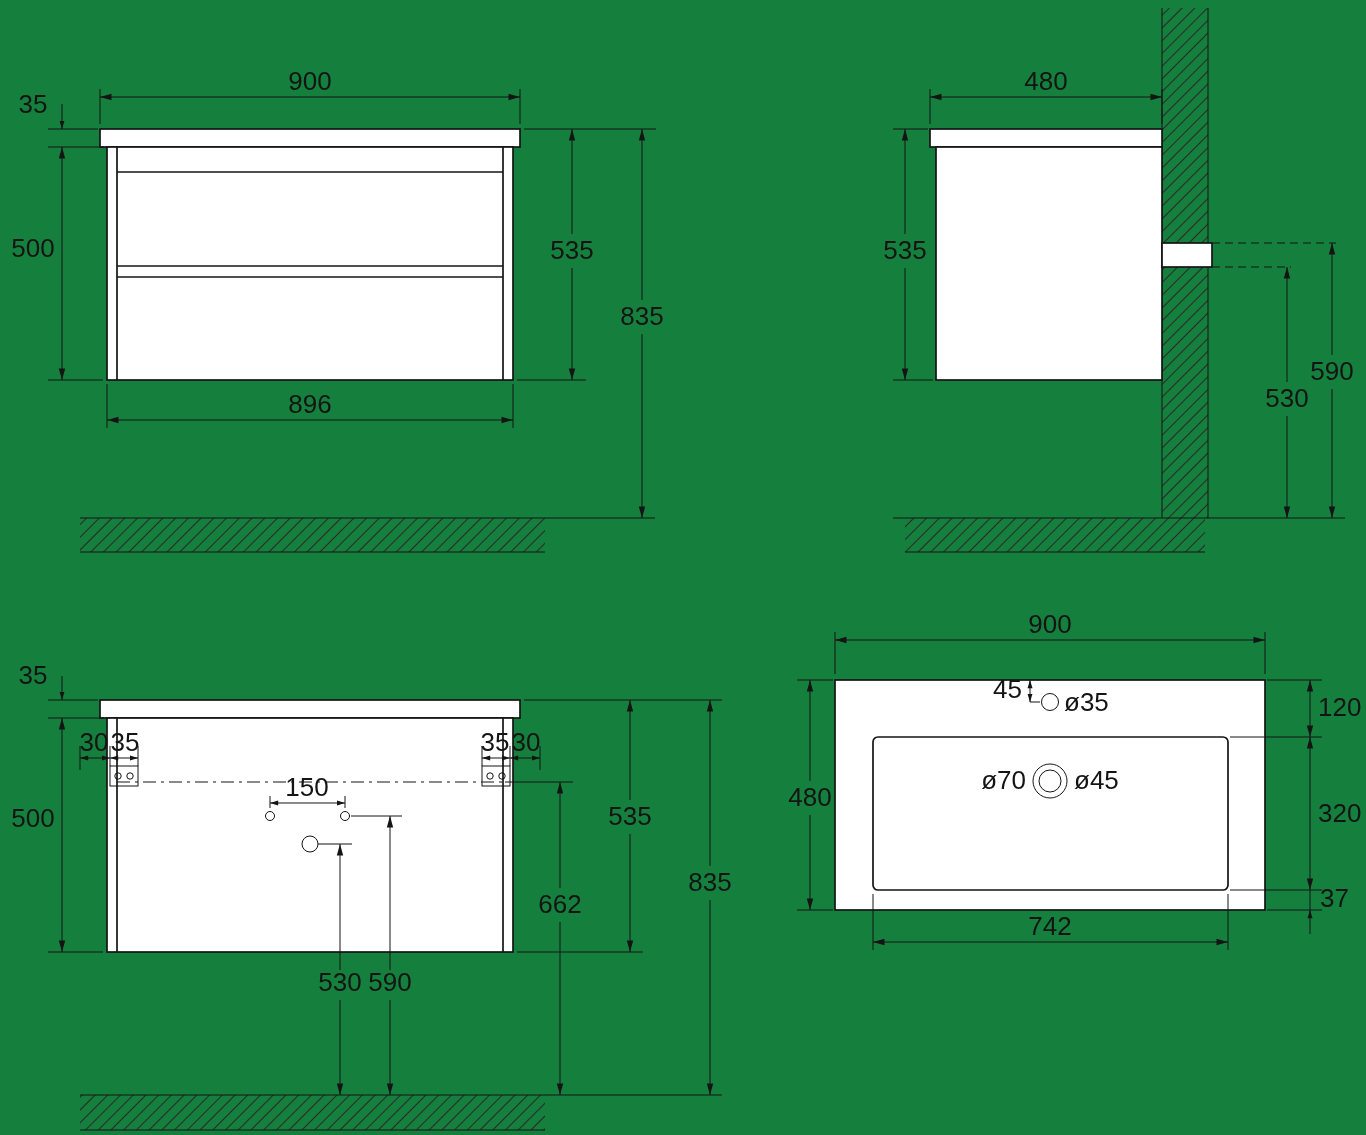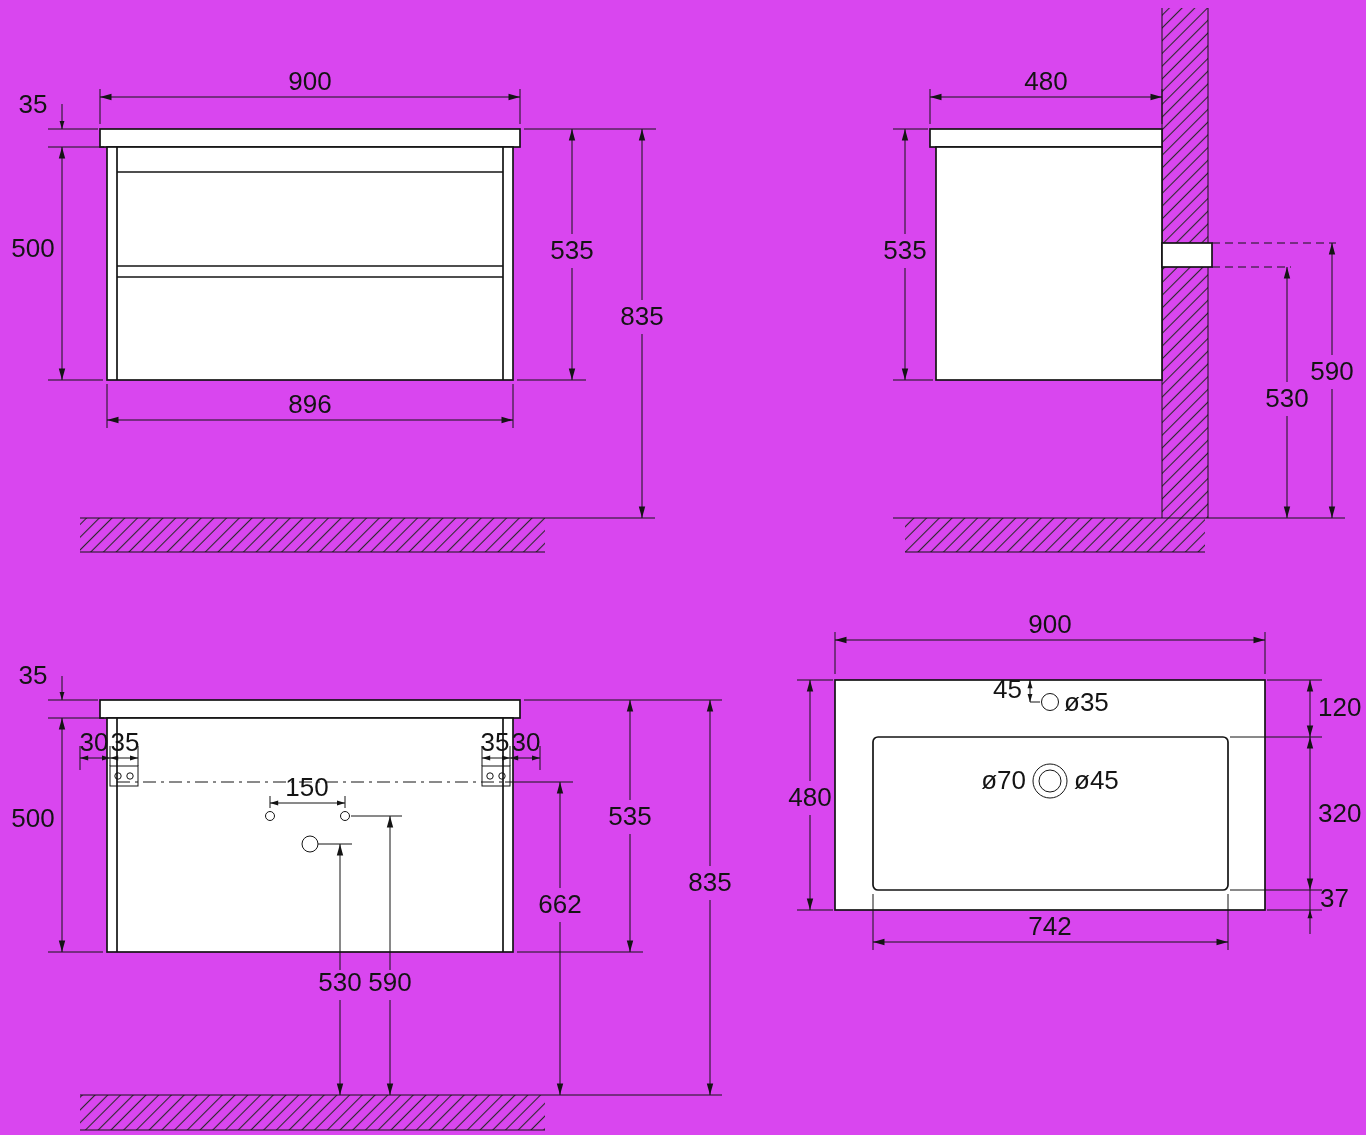--- a/index.html
+++ b/index.html
@@ -1,16 +1,16 @@
 <!DOCTYPE html>
 <html><head>
 <meta charset="utf-8">
 <style>
   html,body{margin:0;padding:0;background:#ffffff;}
-  .stage{position:relative;width:1366px;height:1135px;background:#d946ef;overflow:hidden;}
+  .stage{position:relative;width:1366px;height:1135px;background:#15803d;overflow:hidden;}
   svg{display:block;}
   .obj{fill:none;stroke:#141414;stroke-width:1.7;}
   .objw{fill:#ffffff;stroke:#141414;stroke-width:1.7;}
   .thin{fill:none;stroke:#141414;stroke-width:1;}
   .dash{stroke-dasharray:8 5;}
   .cline{stroke-dasharray:13 5 3 5;}
   .dimtext{font-family:"Liberation Sans",sans-serif;font-size:26px;fill:#141414;text-anchor:middle;}
   .ts{text-anchor:start;}
   .te{text-anchor:end;}
 </style>

